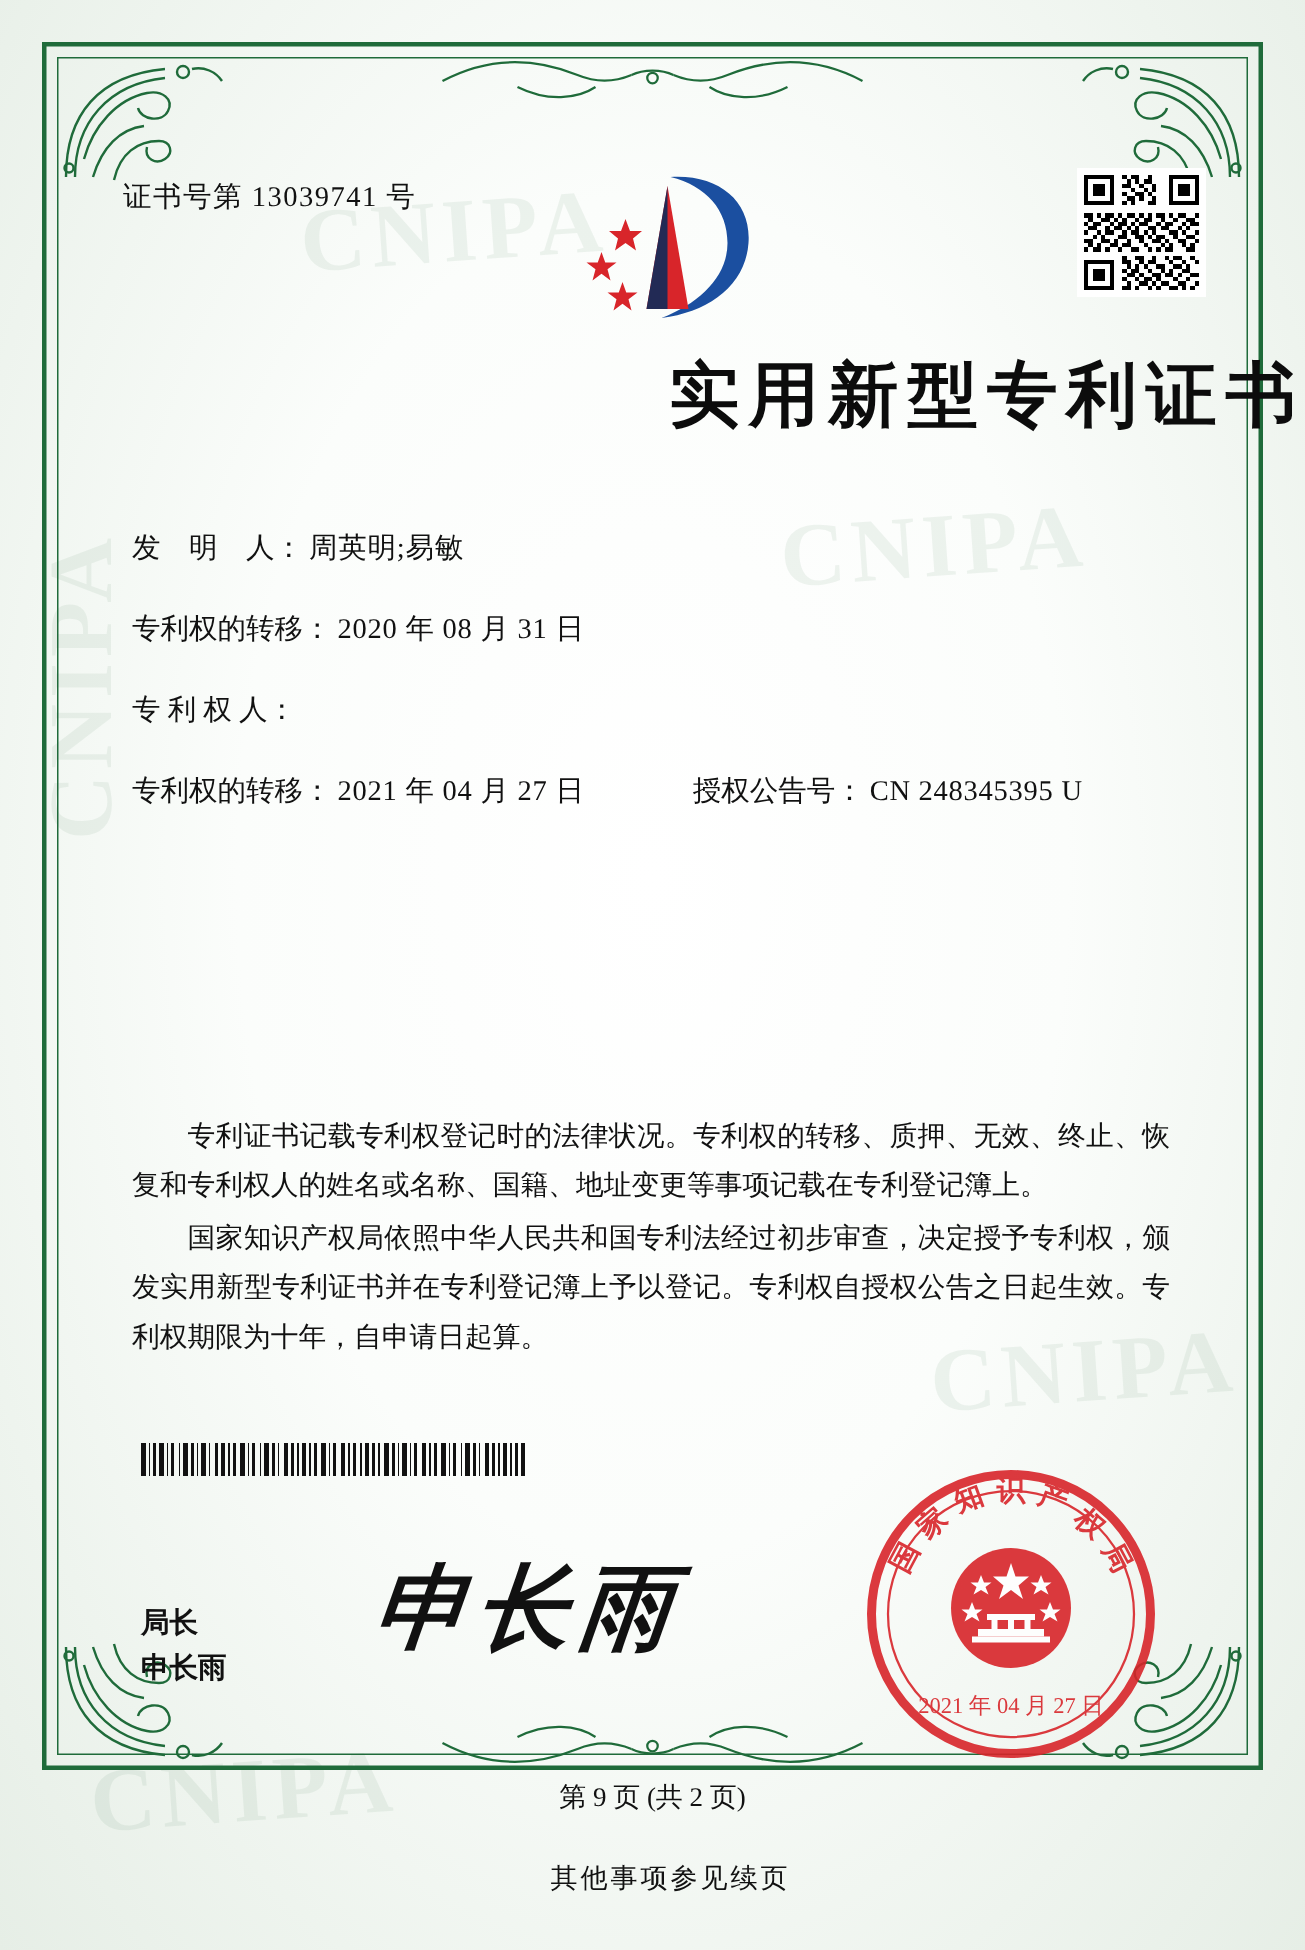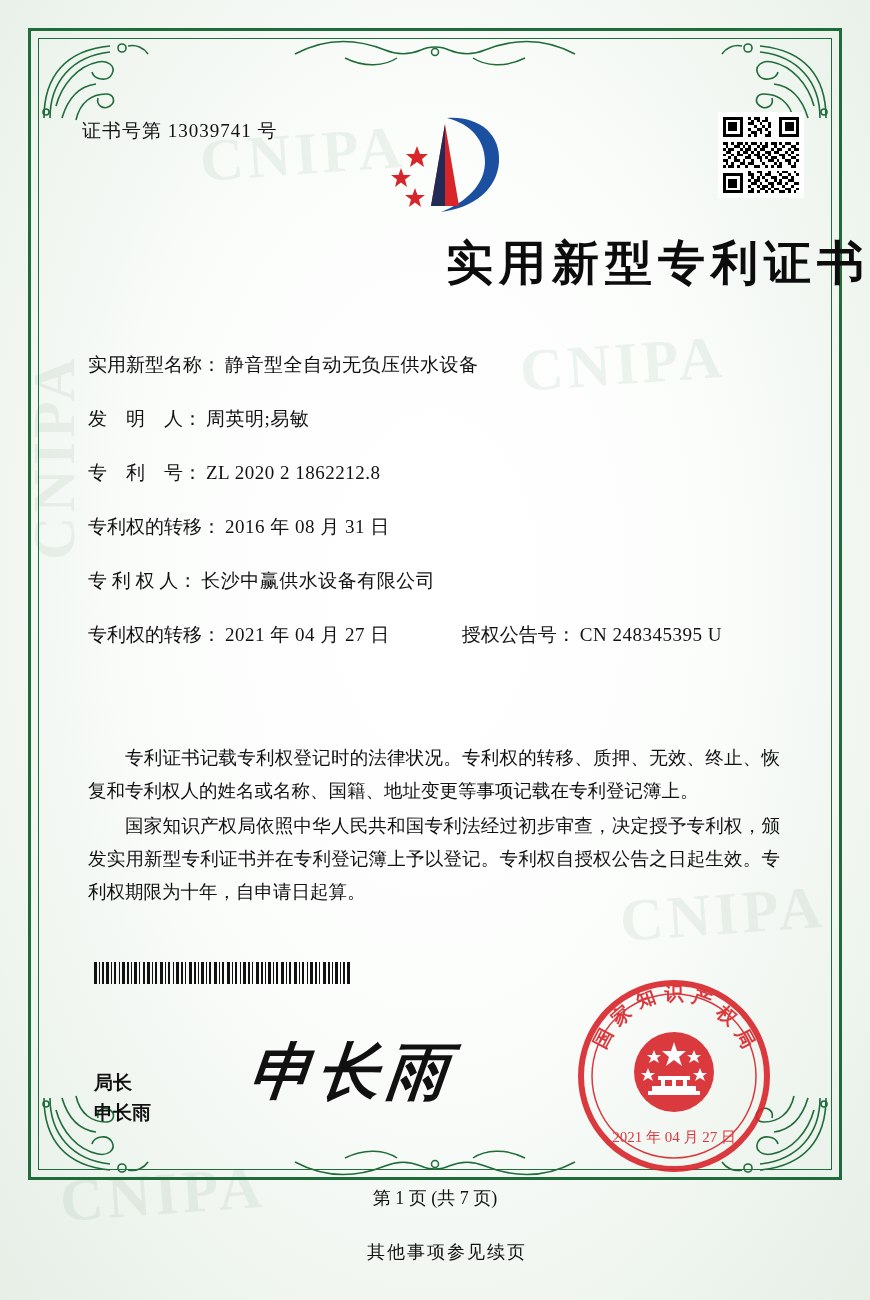--- a/index.html
+++ b/index.html
@@ -497,38 +497,29 @@
           <rect x="24" y="27" width="1" height="1"></rect>
         <rect x="26" y="27" width="1" height="1"></rect>
       </g>
     </svg>
   </div>
 
   <div class="title">实用新型专利证书</div>
 
   <div class="fields">
     <div class="frow">
-      <span class="flabel">实用新型名称：</span>
-      <span class="fvalue">静音型全自动无负压供水设备</span>
-    </div>
-    <div class="frow">
       <span class="flabel">发　明　人：</span>
       <span class="fvalue">周英明;易敏</span>
     </div>
     <div class="frow">
-      <span class="flabel">专　利　号：</span>
-      <span class="fvalue">ZL 2020 2 1862212.8</span>
-    </div>
-    <div class="frow">
       <span class="flabel">专利权的转移：</span>
-      <span class="fvalue">2016 年 08 月 31 日</span>
+      <span class="fvalue">2020 年 08 月 31 日</span>
     </div>
     <div class="frow">
       <span class="flabel">专 利 权 人：</span>
-      <span class="fvalue">长沙中赢供水设备有限公司</span>
     </div>
     <div class="frow two-col">
       <span class="flabel">专利权的转移：</span>
       <span class="fvalue">2021 年 04 月 27 日</span>
       <span class="gapcol"></span>
       <span class="flabel">授权公告号：</span>
       <span class="fvalue">CN 248345395 U</span>
     </div>
   </div>
 
@@ -643,16 +634,16 @@
           <text transform="rotate(20 100 100) translate(100 24)" text-anchor="middle">产</text>
           <text transform="rotate(41 100 100) translate(100 26)" text-anchor="middle">权</text>
           <text transform="rotate(62 100 100) translate(100 26)" text-anchor="middle">局</text>
         </g>
 
         <text x="100" y="166" text-anchor="middle" fill="#d8252a" font-family="'Liberation Serif', serif" font-size="15">2021 年 04 月 27 日</text>
       </g>
     </svg>
   </div>
 
-  <div class="page-num">第 1 页 (共 7 页)</div>
+  <div class="page-num">第 9 页 (共 2 页)</div>
   <div class="note">其他事项参见续页</div>
 
 </div>
 
 </body></html>

